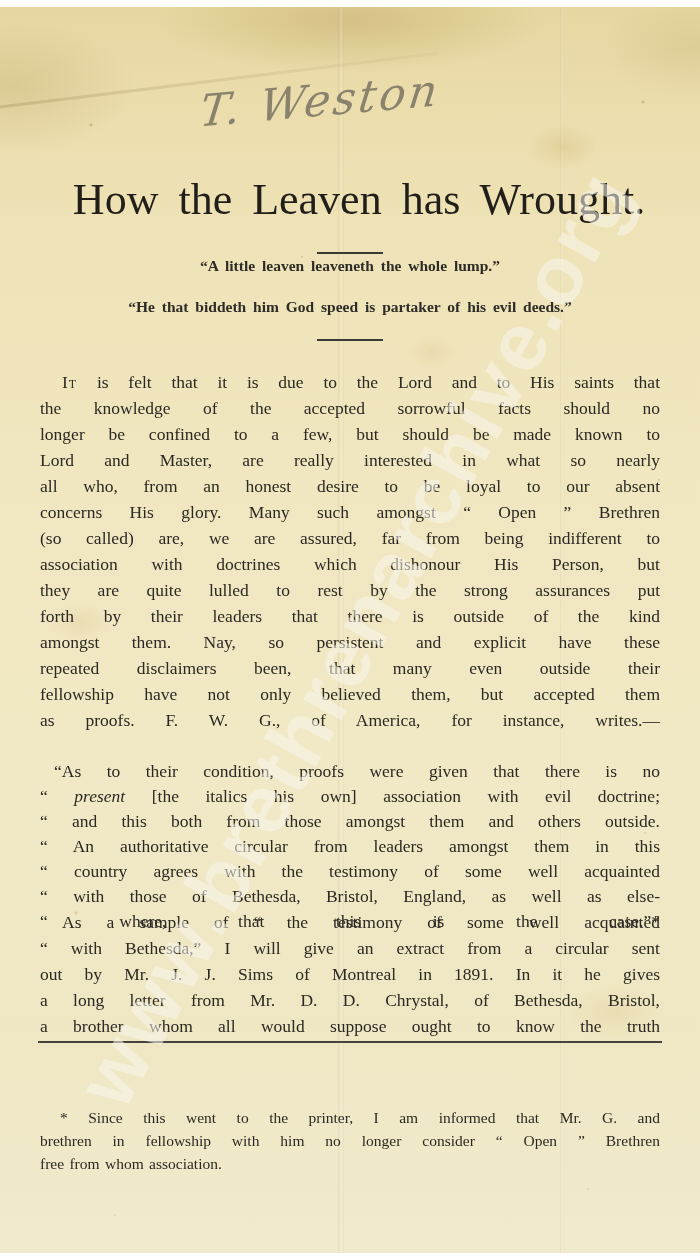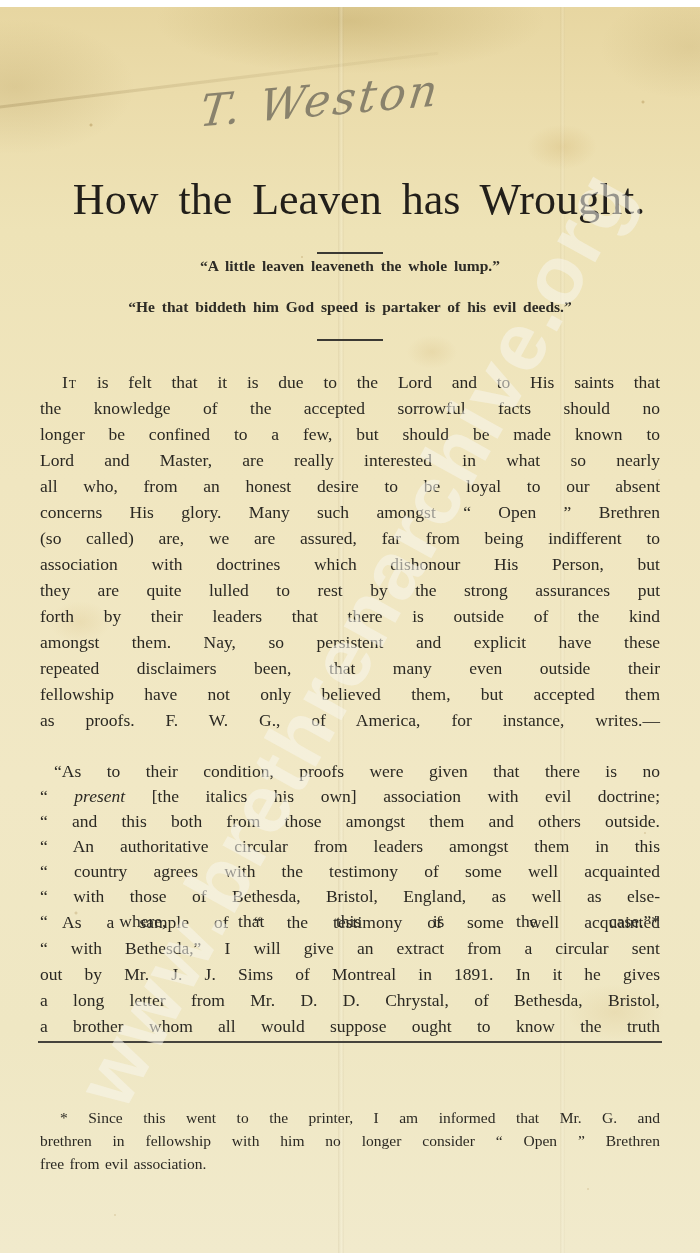--- a/index.html
+++ b/index.html
@@ -134,17 +134,17 @@
       <div class="tline">out by Mr. J. J. Sims of Montreal in 1891.  In it he gives</div>
       <div class="tline">a long letter from Mr. D. D. Chrystal, of Bethesda, Bristol,</div>
       <div class="tline">a brother whom all would suppose ought to know the truth</div>
     </div>
 
   <div class="rule3"></div>
 
   <div class="footnote">
       <div class="tline">* Since this went to the printer, I am informed that Mr. G. and</div>
       <div class="tline">brethren in fellowship with him no longer consider “ Open ” Brethren</div>
-      <div class="tline">free from evil association.</div>
+      <div class="tline">free from whom association.</div>
     </div>
 
   <div class="watermark">www.brethrenarchive.org</div>
 </div>
 
 </body></html>

